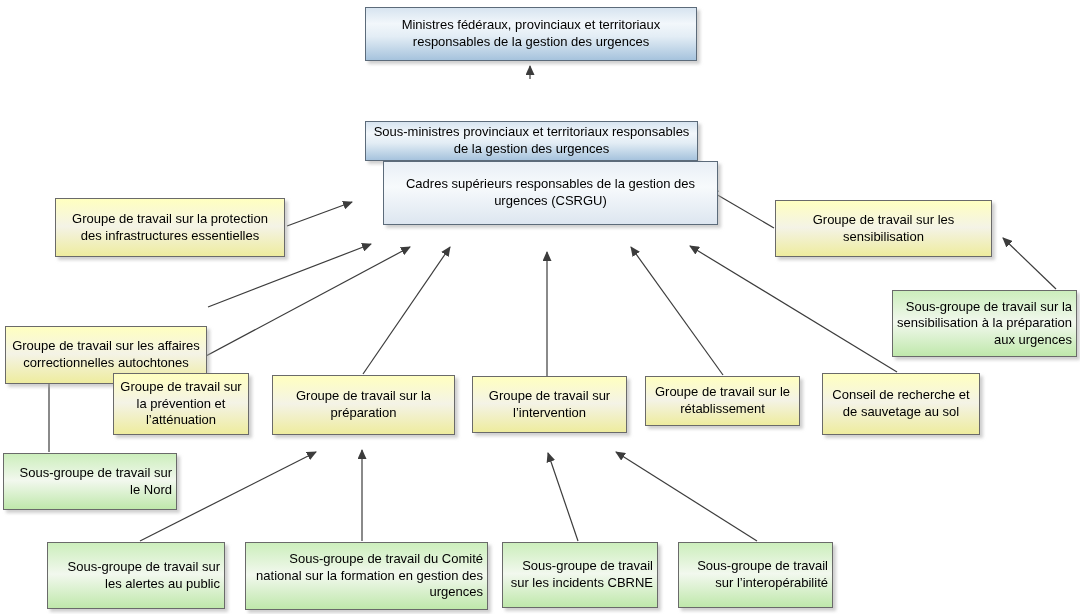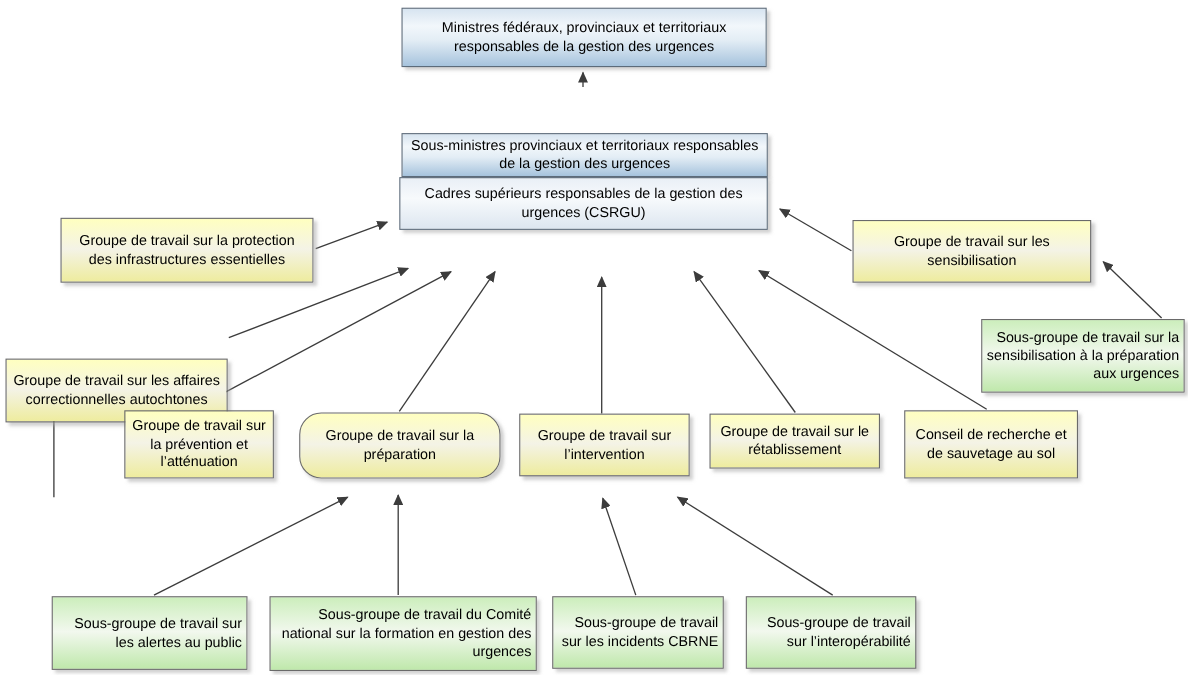--- a/index.html
+++ b/index.html
@@ -62,32 +62,33 @@
       <line x1="49" y1="452" x2="49" y2="348" marker-end="url(#arr)"></line>
       <line x1="140" y1="541" x2="316" y2="452" marker-end="url(#arr)"></line>
       <line x1="362" y1="541" x2="362" y2="450" marker-end="url(#arr)"></line>
       <line x1="578" y1="541" x2="548" y2="453" marker-end="url(#arr)"></line>
       <line x1="757" y1="541" x2="616" y2="452" marker-end="url(#arr)"></line>
     </g>
   </svg>
 
   <div class="node blue" style="left:365px;top:7px;width:332px;height:54px;">Ministres fédéraux, provinciaux et territoriaux responsables de la gestion des urgences</div>
   <div class="node blue" style="left:365px;top:80px;width:333px;height:40px;margin-top:41px;">Sous-ministres provinciaux et territoriaux responsables de la gestion des urgences</div>
-  <div class="node lightblue" style="left:363px;top:161px;width:335px;height:48px;">Cadres supérieurs responsables de la gestion des urgences (CSRGU)</div>
+  <div class="node lightblue" style="left:383px;top:161px;width:335px;height:64px;">Cadres supérieurs responsables de la gestion des urgences (CSRGU)</div>
 
   <div class="node yellow" style="left:55px;top:198px;width:230px;height:59px;">Groupe de travail sur la protection des infrastructures essentielles</div>
   <div class="node yellow" style="left:5px;top:286px;width:202px;height:58px;margin-top:40px;">Groupe de travail sur les affaires correctionnelles autochtones</div>
   <div class="node yellow" style="left:775px;top:200px;width:217px;height:57px;">Groupe de travail sur les sensibilisation</div>
   <div class="node green" style="left:892px;top:290px;width:185px;height:67px;">Sous-groupe de travail sur la sensibilisation à la préparation aux urgences</div>
 
   <div class="node yellow" style="left:113px;top:373px;width:136px;height:62px;">Groupe de travail sur la prévention et l’atténuation</div>
-  <div class="node yellow" style="left:272px;top:375px;width:183px;height:60px;border-radius:20px;">Groupe de travail sur la préparation</div>
+  <div class="node yellow" style="left:272px;top:375px;width:183px;height:60px;">Groupe de travail sur la préparation</div>
   <div class="node yellow" style="left:472px;top:376px;width:155px;height:57px;">Groupe de travail sur l’intervention</div>
   <div class="node yellow" style="left:645px;top:376px;width:155px;height:50px;">Groupe de travail sur le rétablissement</div>
   <div class="node yellow" style="left:822px;top:373px;width:158px;height:62px;">Conseil de recherche et de sauvetage au sol</div>
 
+  <div class="node green" style="left:3px;top:453px;width:174px;height:57px;">Sous-groupe de travail sur le Nord</div>
 
   <div class="node green" style="left:47px;top:542px;width:178px;height:67px;">Sous-groupe de travail sur les alertes au public</div>
   <div class="node green" style="left:245px;top:542px;width:243px;height:68px;">Sous-groupe de travail du Comité national sur la formation en gestion des urgences</div>
   <div class="node green" style="left:502px;top:542px;width:156px;height:66px;">Sous-groupe de travail sur les incidents CBRNE</div>
   <div class="node green" style="left:678px;top:542px;width:155px;height:66px;">Sous-groupe de travail sur l’interopérabilité</div>
 
 </div>
 
 </body></html>

